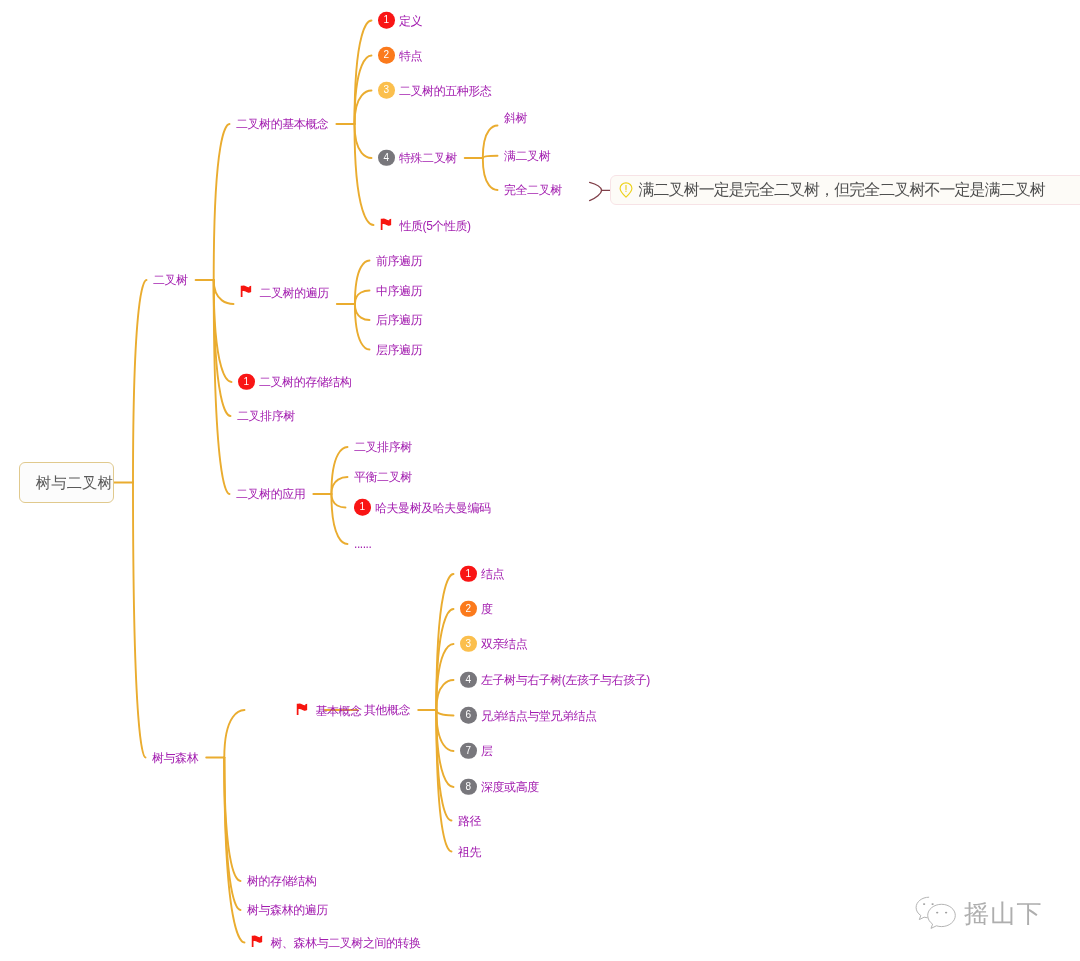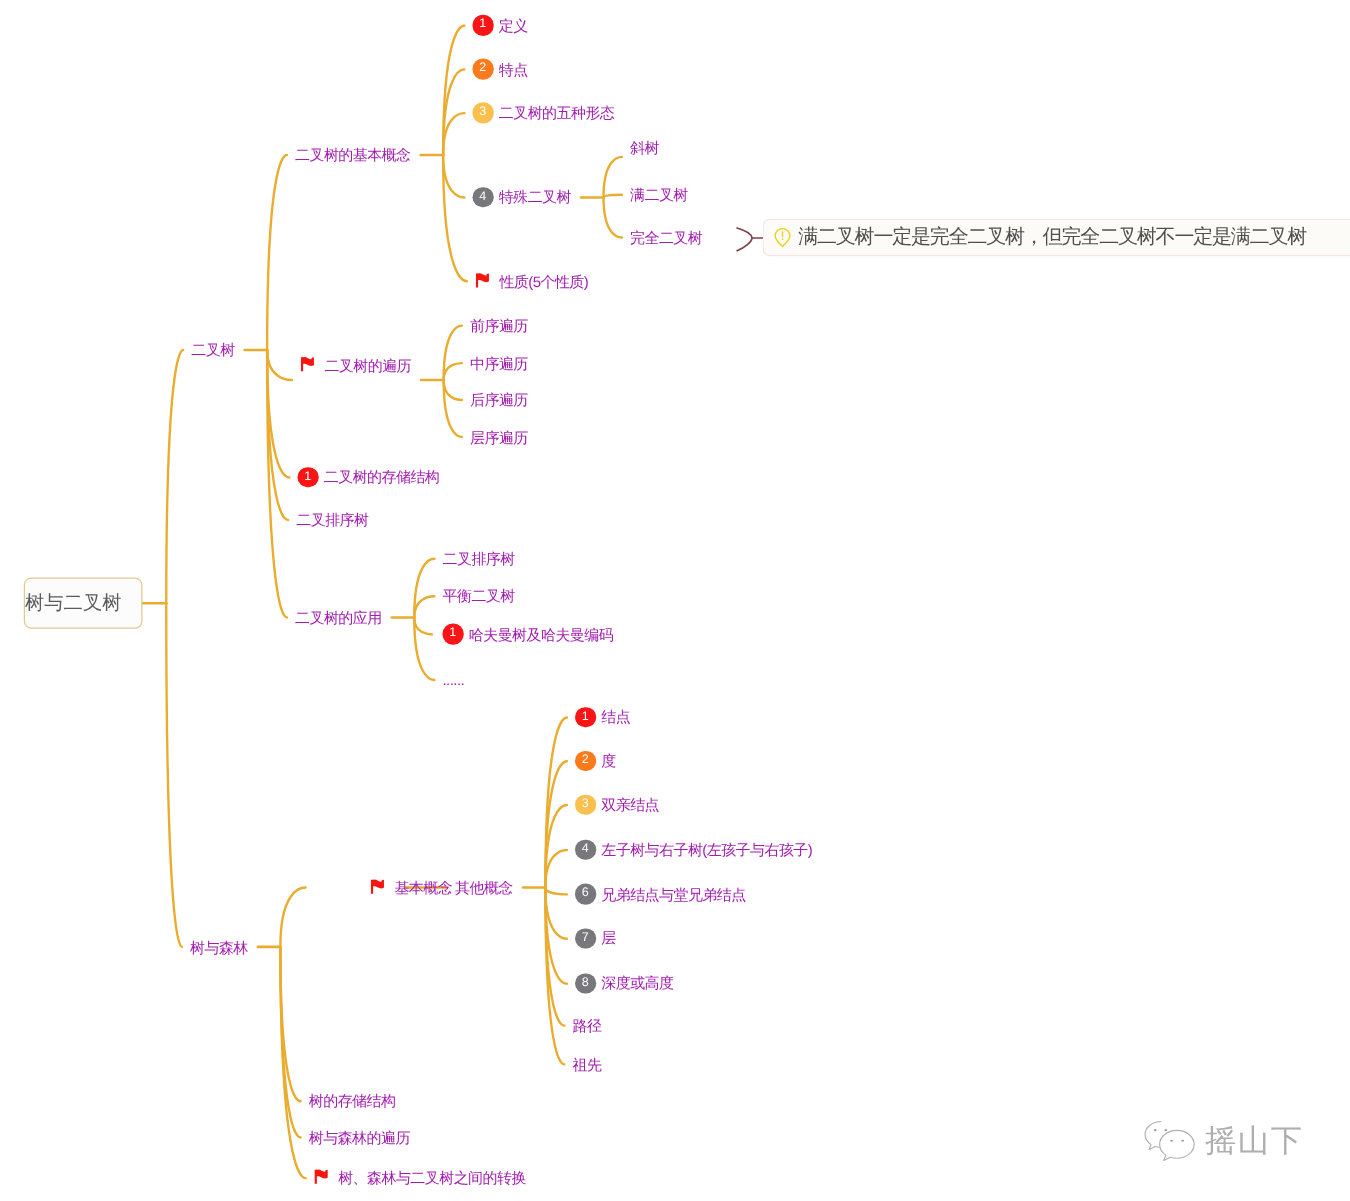--- a/index.html
+++ b/index.html
@@ -14,21 +14,21 @@
         transform:translateY(-50%);}
   .label{font-size:12px;color:#a21caf;line-height:1;letter-spacing:-0.45px;
          margin-right:-0.45px;}
   .badge{width:16.5px;height:16.5px;border-radius:50%;display:inline-flex;
          align-items:center;justify-content:center;color:#fff;font-size:10px;
          margin-right:4.5px;flex:none;line-height:1;position:relative;top:-0.5px;}
   .flag{width:13px;height:13px;margin-right:7px;margin-left:-0.5px;flex:none;
         display:block;position:relative;top:-1.5px;}
   .rootbox{position:absolute;box-sizing:border-box;border:1px solid #e0c98d;
         border-radius:6px;background:#fcfcfc;display:flex;align-items:center;
-        justify-content:flex-start;}
+        justify-content:flex-end;}
   .rootbox .label{font-size:15.4px;color:#5a5a5a;letter-spacing:0.05px;margin-right:0;}
   .callout{position:absolute;box-sizing:border-box;display:flex;align-items:center;
         border:1px solid #f7e3e6;border-radius:6px;background:#fdfbf7;}
   .callout .label{font-size:16px;color:#4f4f4f;letter-spacing:-0.95px;margin-right:0;}
   .bulb{width:14px;height:16px;margin-right:6px;margin-left:7.5px;flex:none;display:block;}
   .wm{position:absolute;display:flex;align-items:center;}
   .wm .wmtext{font-size:25px;color:#aeaeae;letter-spacing:1.3px;margin-left:6px;
               line-height:1;font-weight:300;}
 </style>
 </head>

